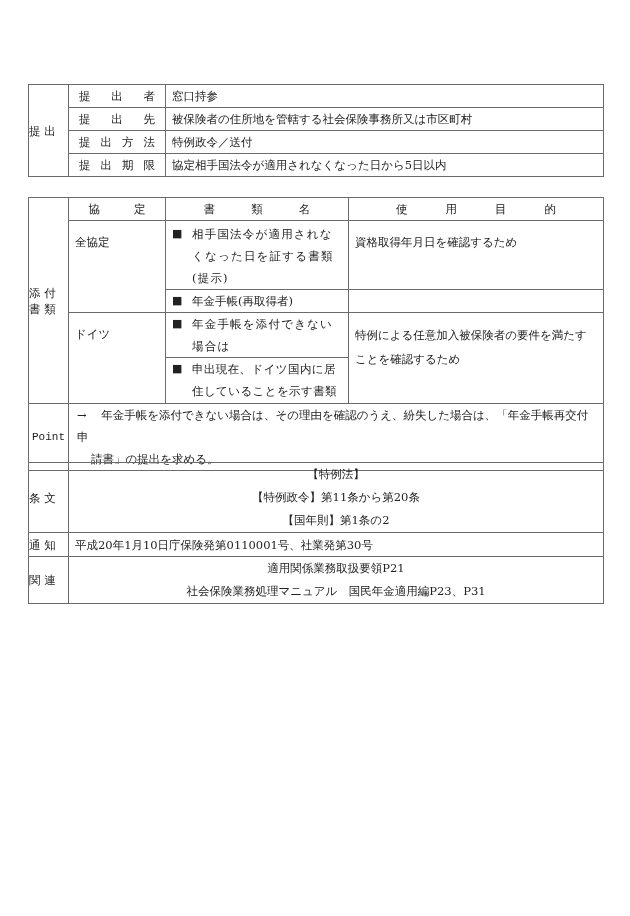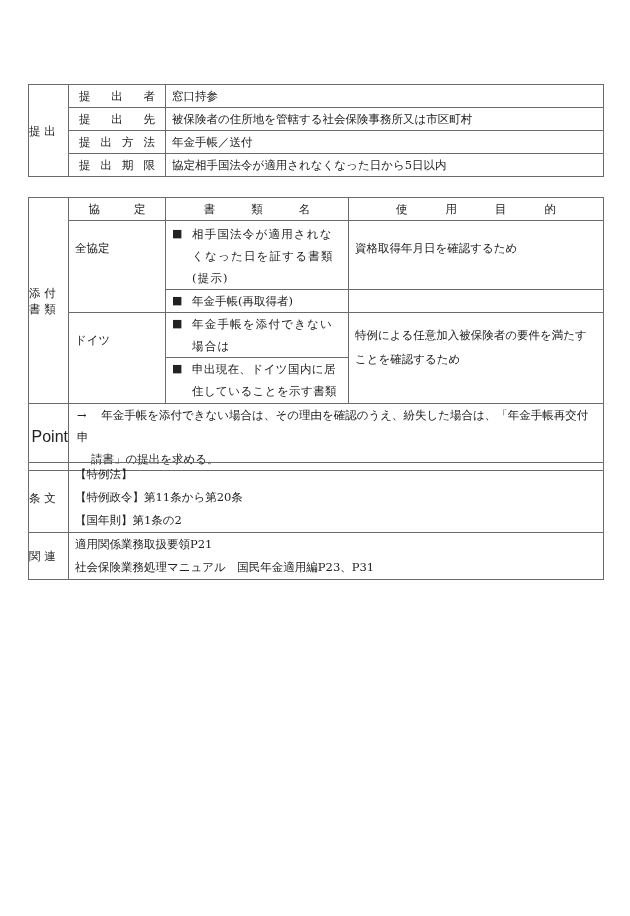--- a/index.html
+++ b/index.html
@@ -29,28 +29,28 @@
     .t3 { top: 462px; }
 
     .lbl { text-align: left; padding: 0; }
     .sublbl {
       display: flex; justify-content: space-between;
       padding: 0 4px;
     }
     .sublbl span { display: inline-block; }
     .hdr { text-align: center; letter-spacing: 0; }
     .hdr .sp { display: flex; justify-content: center; gap: 26px; }
-    .top { vertical-align: top; padding-top: 16px; }
+    .top { vertical-align: top; padding-top: 10px; }
     .doc { display: flex; padding-left: 6px; padding-right: 4px; }
     .doc .sq { flex: 0 0 20px; font-size: 11px; }
     .doc .txt { flex: 1; letter-spacing: 1.2px; }
     .point-text { padding-left: 8px; }
     .point-text .indent { padding-left: 14px; }
-    .pt-label { font-family: Liberation Sans, sans-serif; font-size: 16px; text-align: right; padding: 0; }
-    .multi div { line-height: 23px; }
+    .pt-label { font-family: Liberation Mono, monospace; font-size: 11px; text-align: center; padding: 0; }
+    .multi div { line-height: 23px; text-align: center; }
   </style>
 </head>
 <body>
 
 <table class="t1">
   <colgroup>
     <col style="width:40px">
     <col style="width:97px">
     <col>
   </colgroup>
@@ -78,21 +78,21 @@
   </tr>
   <tr style="height:23px">
     <td>
       <div class="sublbl">
         <span>提</span>
         <span>出</span>
         <span>方</span>
         <span>法</span>
       </div>
     </td>
-    <td>年金手帳／送付</td>
+    <td>特例政令／送付</td>
   </tr>
   <tr style="height:23px">
     <td>
       <div class="sublbl">
         <span>提</span>
         <span>出</span>
         <span>期</span>
         <span>限</span>
       </div>
     </td>
@@ -193,20 +193,24 @@
   </colgroup>
   <tbody>
       <tr style="height:65px">
     <td class="lbl">条 文</td>
     <td class="multi">
       <div>【特例法】</div>
       <div>【特例政令】第11条から第20条</div>
       <div>【国年則】第1条の2</div>
     </td>
   </tr>
+  <tr style="height:24px">
+    <td class="lbl">通 知</td>
+    <td>平成20年1月10日庁保険発第0110001号、社業発第30号</td>
+  </tr>
   <tr style="height:46px">
     <td class="lbl">関 連</td>
     <td class="multi">
       <div>適用関係業務取扱要領P21</div>
       <div>社会保険業務処理マニュアル　国民年金適用編P23、P31</div>
     </td>
   </tr>
 </tbody>
   </table>
 

